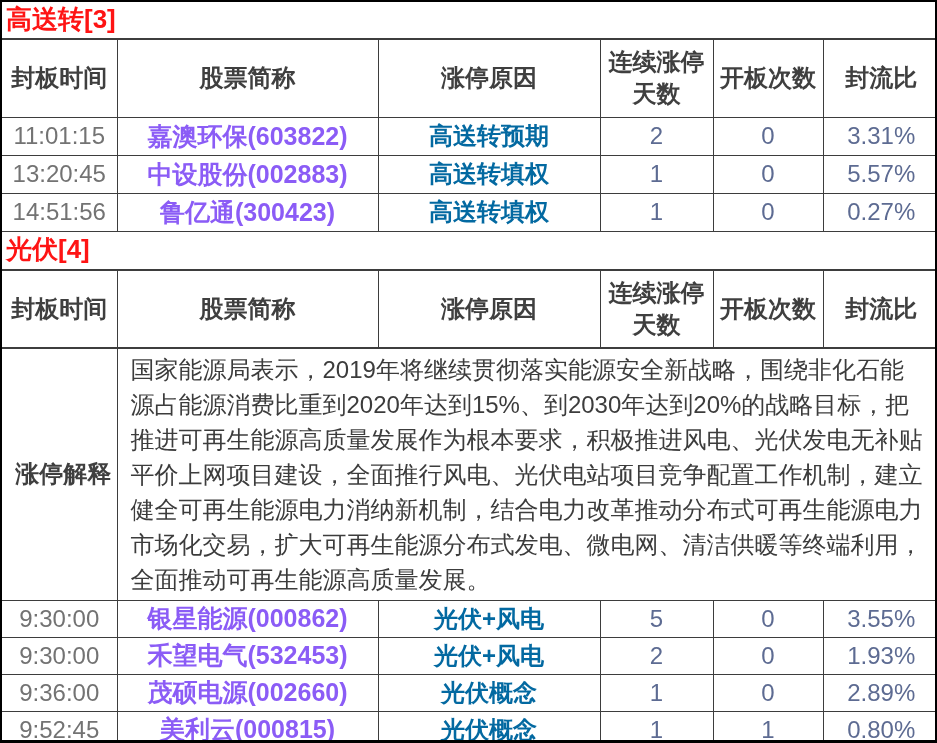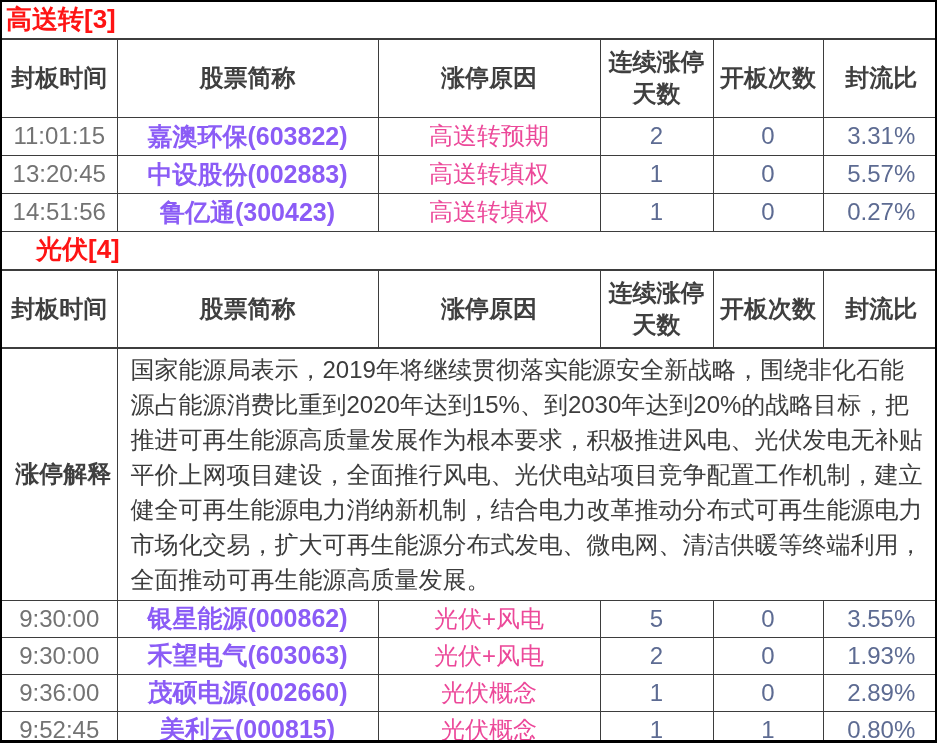--- a/index.html
+++ b/index.html
@@ -17,21 +17,21 @@
   }
   .section-title {
     height: 36px;
     line-height: 35px;
     padding-left: 4px;
     font-size: 26px;
     font-weight: bold;
     color: #fe1414;
     background: #ffffff;
   }
-  .section-title.second { height: 37px; margin-left: 30px; }
+  .section-title.second { height: 37px; }
   table {
     width: 100%;
     border-collapse: collapse;
     table-layout: fixed;
     background: #ffffff;
   }
   th, td {
     border: 1px solid #3d3d3d;
     text-align: center;
     vertical-align: middle;
@@ -45,21 +45,21 @@
     height: 78px;
     font-weight: bold;
     color: #3f3f3f;
     line-height: 32px;
     padding: 0 6px;
   }
   tbody tr.data-row { height: 38px; }
   table.pv tbody tr.data-row { height: 37px; }
   td.time  { color: #737373; }
   td.stock { color: #8b5cf6; font-weight: bold; font-size: 25px; }
-  td.reason{ color: #ec4899; }
+  td.reason{ color: #0369a1; font-weight: bold; }
   td.num   { color: #5d6b92; }
   td.pct   { color: #5d6b92; }
   tr.exp-row { height: 248px; }
   td.exp-label {
     font-weight: bold;
     color: #3f3f3f;
     border-top-width: 2px;
     padding-left: 8px;
   }
   td.exp-text {
@@ -156,21 +156,21 @@
       <tr class="data-row">
         <td class="time">9:30:00</td>
         <td class="stock">银星能源(000862)</td>
         <td class="reason">光伏+风电</td>
         <td class="num">5</td>
         <td class="num">0</td>
         <td class="pct">3.55%</td>
       </tr>
       <tr class="data-row">
         <td class="time">9:30:00</td>
-        <td class="stock">禾望电气(603063)</td>
+        <td class="stock">禾望电气(532453)</td>
         <td class="reason">光伏+风电</td>
         <td class="num">2</td>
         <td class="num">0</td>
         <td class="pct">1.93%</td>
       </tr>
       <tr class="data-row">
         <td class="time">9:36:00</td>
         <td class="stock">茂硕电源(002660)</td>
         <td class="reason">光伏概念</td>
         <td class="num">1</td>

